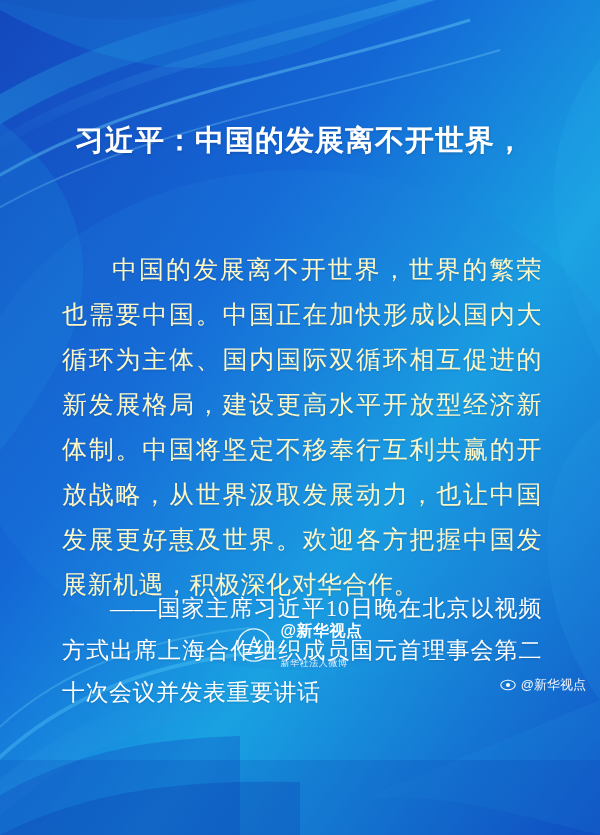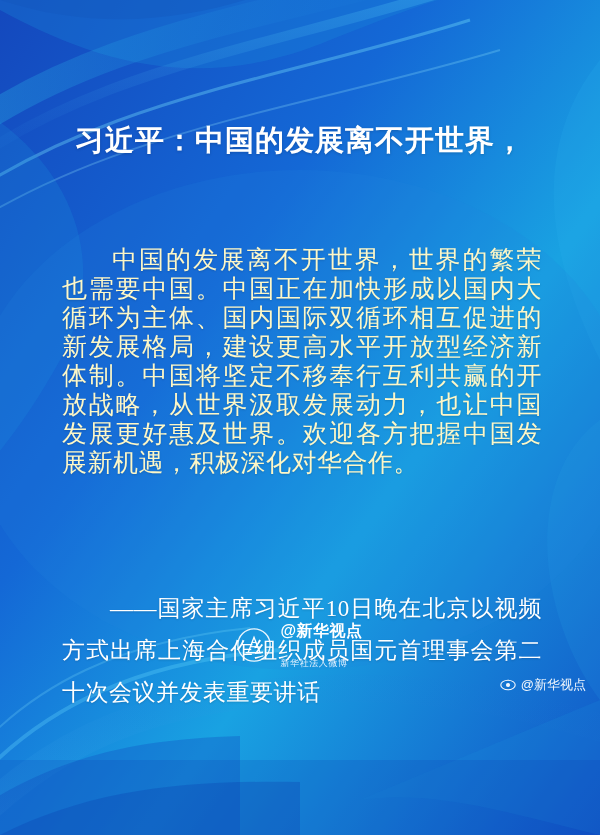--- a/index.html
+++ b/index.html
@@ -50,23 +50,23 @@
   }
   .title .line2 {
     display: block;
   }
   .body-text {
     position: absolute;
     top: 222px;
     left: 62px;
     width: 480px;
     color: #fdf7c7;
-    font-family: Liberation Mono, monospace;
+    font-family: Liberation Serif, serif;
     font-size: 25px;
-    line-height: 29px;
+    line-height: 45px;
     text-align: justify;
     text-indent: 50px;
     letter-spacing: 0.5px;
     text-shadow: 0 1px 2px rgba(0,0,0,0.15);
   }
   .attribution {
     position: absolute;
     top: 565px;
     left: 62px;
     width: 480px;

